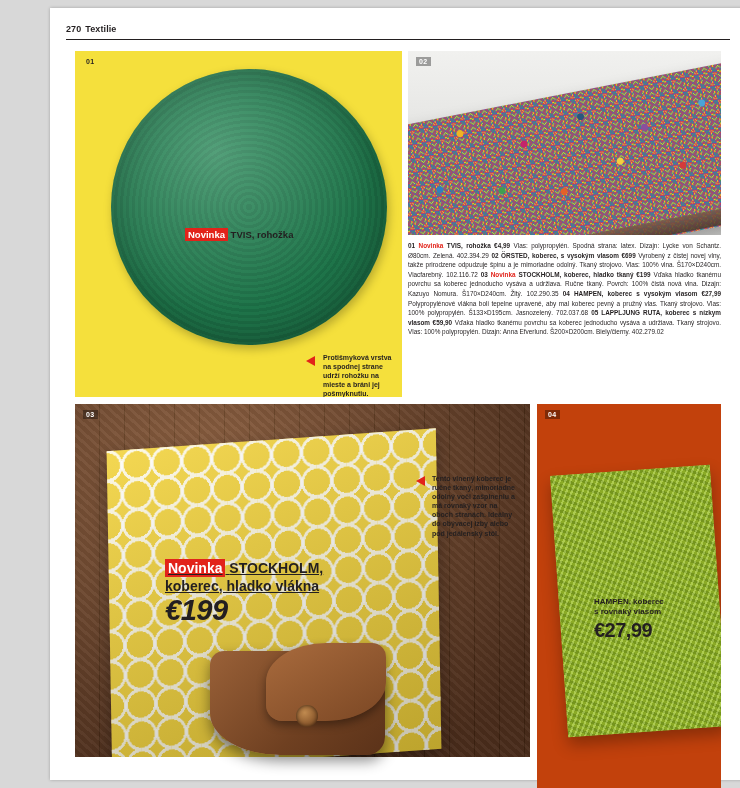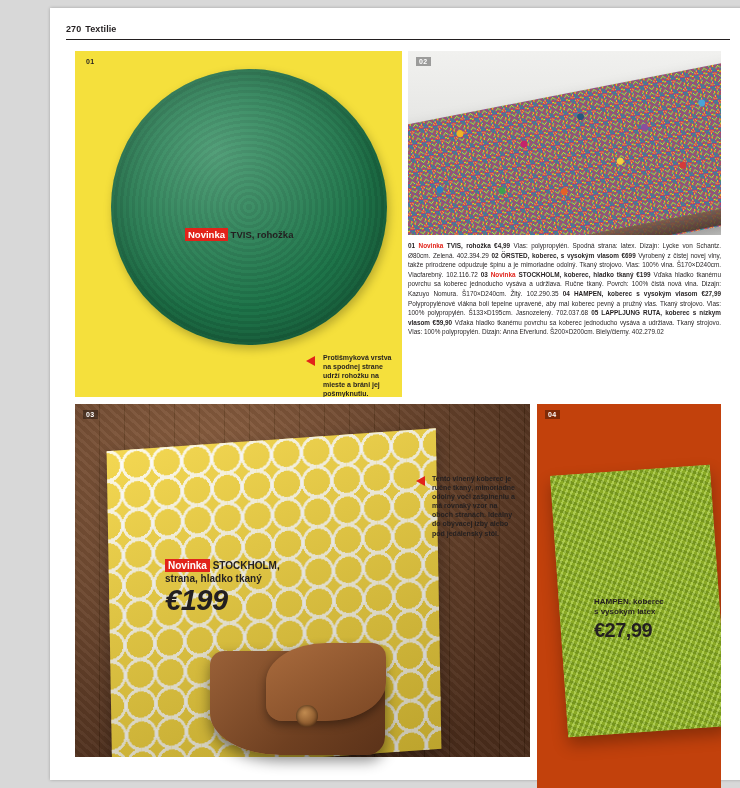--- a/index.html
+++ b/index.html
@@ -235,23 +235,24 @@
     background: linear-gradient(160deg, rgba(255,255,255,0.12), rgba(0,0,0,0.22));
   }
   .p3-price-block {
     position: absolute;
     left: 115px;
     top: 552px;
     z-index: 6;
     color: #231f20;
   }
   .p3-label {
-    font-size: 10px;
+    font-size: 14px;
     font-weight: bold;
     line-height: 1.25;
+    text-decoration: underline;
   }
   .p3-price {
     font-size: 29px;
     font-weight: bold;
     letter-spacing: -0.5px;
     line-height: 1.05;
     font-style: italic;
   }
   .callout3 {
     position: absolute;
@@ -383,32 +384,32 @@
   </div>
   <div class="stool">
     <div class="top"></div>
     <div class="top2"></div>
     <div class="knob"></div>
   </div>
   <div class="p3-price-block">
     <div class="p3-label">
       <span class="novinka">Novinka</span>
       <span>STOCKHOLM,</span><br>
-      <span>strana, hladko tkaný</span>
+      <span>koberec, hladko vlákna</span>
     </div>
     <div class="p3-price">€199</div>
   </div>
   <div class="arrow-left3"></div>
   <div class="callout3">Tento vlnený koberec je ručne tkaný, mimoriadne odolný voči zašpineniu a má rovnaký vzor na oboch stranách. Ideálny do obývacej izby alebo pod jedálenský stôl.</div>
 
   <div class="panel04">
     <div class="p4-rug"></div>
     <div class="badge">04</div>
     <div class="p4-text">
       <div class="p4-label">
         <span>HAMPEN, koberec</span><br>
-        <span>s vysokým latex</span>
+        <span>s rovnaký vlasom</span>
       </div>
       <div class="p4-price">€27,99</div>
     </div>
   </div>
 
 </div>
 
 </body></html>

